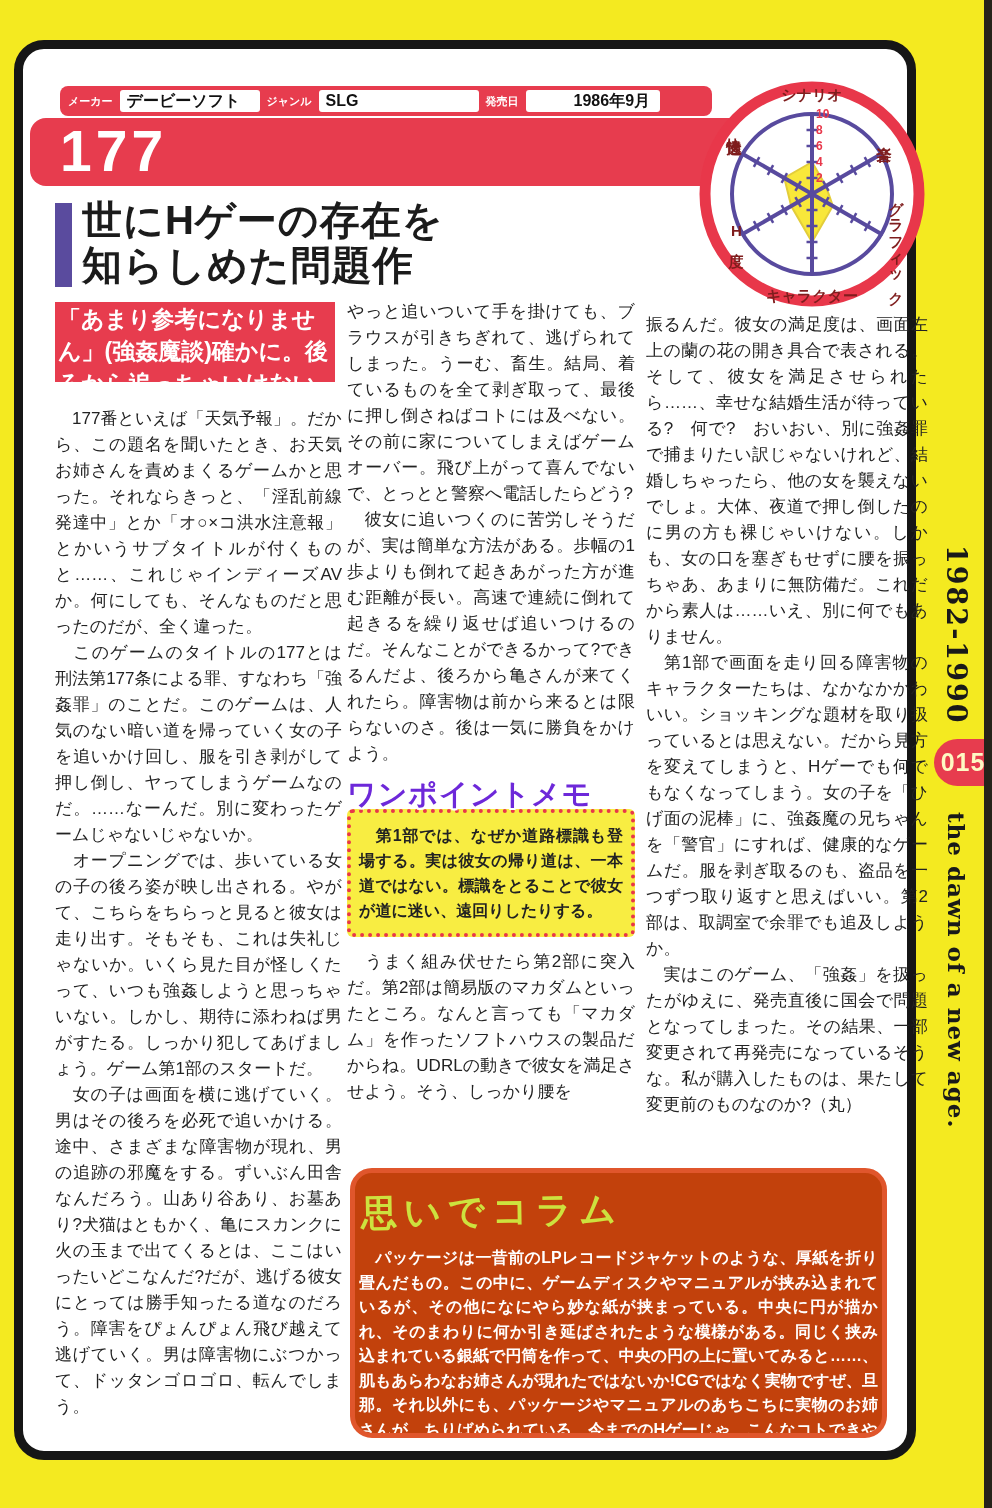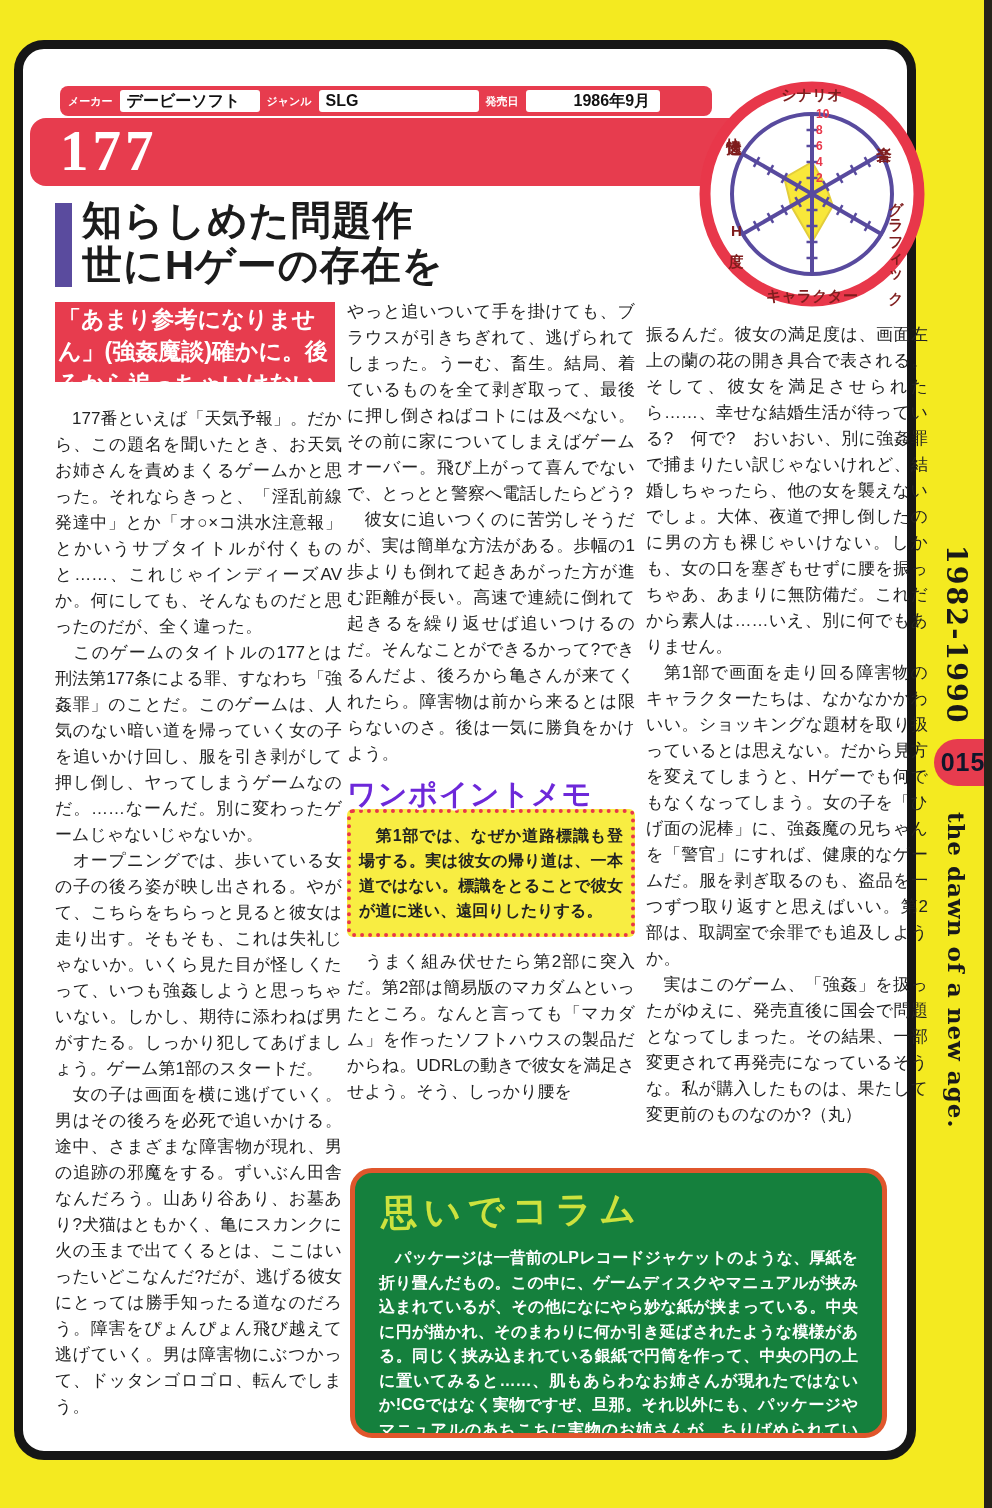--- a/index.html
+++ b/index.html
@@ -25,21 +25,21 @@
   .info-label { color:#fff; font-size:11px; font-weight:bold; white-space:nowrap; }
   .info-value {
     background:#fff; color:#111; font-size:16px; font-weight:bold;
     height:22px; line-height:22px; padding:0 7px; border-radius:3px;
     white-space:nowrap; overflow:hidden;
   }
   .v-maker { width:140px; } .v-genre { width:160px; } .v-release { width:134px;padding-left:48px; }
   
   .entry-band {
     position:absolute; left:30px; top:118px; width:860px; height:68px;
-    background:#e73c4e; border-radius:16px; z-index:1;font-family:Liberation Serif, serif;
+    background:#e73c4e; border-radius:16px; z-index:1;
   }
   .entry-number {
     color:#fff; font-size:57px; font-weight:900; letter-spacing:4px;
     line-height:66px; padding-left:30px; display:inline-block;
   }
   
   .radar-wrap { position:absolute; left:692px; top:72px; width:240px; height:240px; z-index:4; }
   .radar-wrap svg { position:absolute; left:0; top:0; }
   .radar-label {
     position:absolute; color:#7f1d1d; font-weight:bold; font-size:15px;
@@ -67,58 +67,58 @@
     background:#e73c4e; color:#ffffff; font-weight:bold;
     font-size:23px; line-height:32px; padding:1px 3px;
   }
   
   .col {
     position:absolute; font-size:17px; line-height:26px; color:#222;
     text-align:justify;
   }
   .col-1 { left:55px;  top:406px; width:287px; }
   .col-2 { left:347px; top:299px; width:288px; }
-  .col-3 { left:646px; top:322px; width:282px; }
+  .col-3 { left:646px; top:312px; width:282px; }
   
   .memo-title {
     font-size:29px; font-weight:900; color:#6d28d9; letter-spacing:1px;
     margin:14px 0 -6px 0; position:relative; z-index:2; white-space:nowrap;
     text-shadow:-2px 0 #fff, 2px 0 #fff, 0 -2px #fff, 0 2px #fff,
       -1.5px -1.5px #fff, 1.5px -1.5px #fff, -1.5px 1.5px #fff, 1.5px 1.5px #fff;
   }
   .memo-box {
     background:#f8ed42; border:4px dotted #e8374a; border-radius:6px;
     padding:10px 8px; font-size:16px; line-height:25px; font-weight:bold;
     color:#222; margin-top:8px; margin-bottom:12px; text-align:justify;
   }
   
   .memory-box {
     position:absolute; left:350px; top:1168px; width:537px; height:270px;
-    background:#15803d; border:5px solid #e0562c; border-radius:22px;
-    padding:10px 24px; overflow:hidden; z-index:2;
+    background:#c2410c; border:5px solid #e0562c; border-radius:22px;
+    padding:10px 4px; overflow:hidden; z-index:2;
   }
   .memory-title {
     color:#cde23e; font-size:36px; font-weight:900; letter-spacing:7px;
     margin:2px 0 12px 2px; transform:rotate(-1deg); white-space:nowrap;
   }
   .memory-text {
     color:#fff; font-size:16px; line-height:24.5px; font-weight:bold;
     text-align:justify;
   }
   
   .era-label {
     position:absolute; left:941px; top:545px;
     writing-mode:vertical-rl; font-family:"DejaVu Serif", serif;
     font-size:27px; font-weight:bold; letter-spacing:2px; color:#191919;
   }
   .page-badge {
     position:absolute; left:934px; top:739px; width:58px; height:47px;
     background:#e73c4e; border-radius:24px 0 0 24px;
     display:flex; align-items:center; justify-content:center;
-    color:#0f172a; font-weight:bold; font-size:25px; letter-spacing:1px; z-index:6;
+    color:#fef9c3; font-weight:bold; font-size:25px; letter-spacing:1px; z-index:6;
   }
   .tagline {
     position:absolute; left:943px; top:812px;
     writing-mode:vertical-rl; font-family:"DejaVu Serif", serif;
     font-size:23px; font-weight:bold; letter-spacing:1px; color:#191919;
   }
 </style>
 </head>
 <body>
 
@@ -189,22 +189,22 @@
     <div class="radar-label rl-v rl-1">音楽</div>
     <div class="radar-label rl-v rl-2">グラフィック</div>
     <div class="radar-label rl-3">キャラクター</div>
     <div class="radar-label rl-v rl-4">H度</div>
     <div class="radar-label rl-v rl-5">快適性</div>
   </div>
 
   <div class="headline">
     <div class="headline-bar"></div>
     <div class="headline-text">
+      <div>世にHゲーの存在を</div>
       <div>知らしめた問題作</div>
-      <div>世にHゲーの存在を</div>
     </div>
   </div>
 
   <div class="quote-box">「あまり参考になりません」(強姦魔談)確かに。後ろから追っちゃいけないな。</div>
 
   <div class="col col-1">
     <p>　177番といえば「天気予報」。だから、この題名を聞いたとき、お天気お姉さんを責めまくるゲームかと思った。それならきっと、「淫乱前線発達中」とか「オ○×コ洪水注意報」とかいうサブタイトルが付くものと……、これじゃインディーズAVか。何にしても、そんなものだと思ったのだが、全く違った。</p>
     <p>　このゲームのタイトルの177とは刑法第177条による罪、すなわち「強姦罪」のことだ。このゲームは、人気のない暗い道を帰っていく女の子を追いかけ回し、服を引き剥がして押し倒し、ヤってしまうゲームなのだ。……なーんだ。別に変わったゲームじゃないじゃないか。</p>
     <p>　オープニングでは、歩いている女の子の後ろ姿が映し出される。やがて、こちらをちらっと見ると彼女は走り出す。そもそも、これは失礼じゃないか。いくら見た目が怪しくたって、いつも強姦しようと思っちゃいない。しかし、期待に添わねば男がすたる。しっかり犯してあげましょう。ゲーム第1部のスタートだ。</p>
     <p>　女の子は画面を横に逃げていく。男はその後ろを必死で追いかける。途中、さまざまな障害物が現れ、男の追跡の邪魔をする。ずいぶん田舎なんだろう。山あり谷あり、お墓あり?犬猫はともかく、亀にスカンクに火の玉まで出てくるとは、ここはいったいどこなんだ?だが、逃げる彼女にとっては勝手知ったる道なのだろう。障害をぴょんぴょん飛び越えて逃げていく。男は障害物にぶつかって、ドッタンゴロゴロ、転んでしまう。</p>

